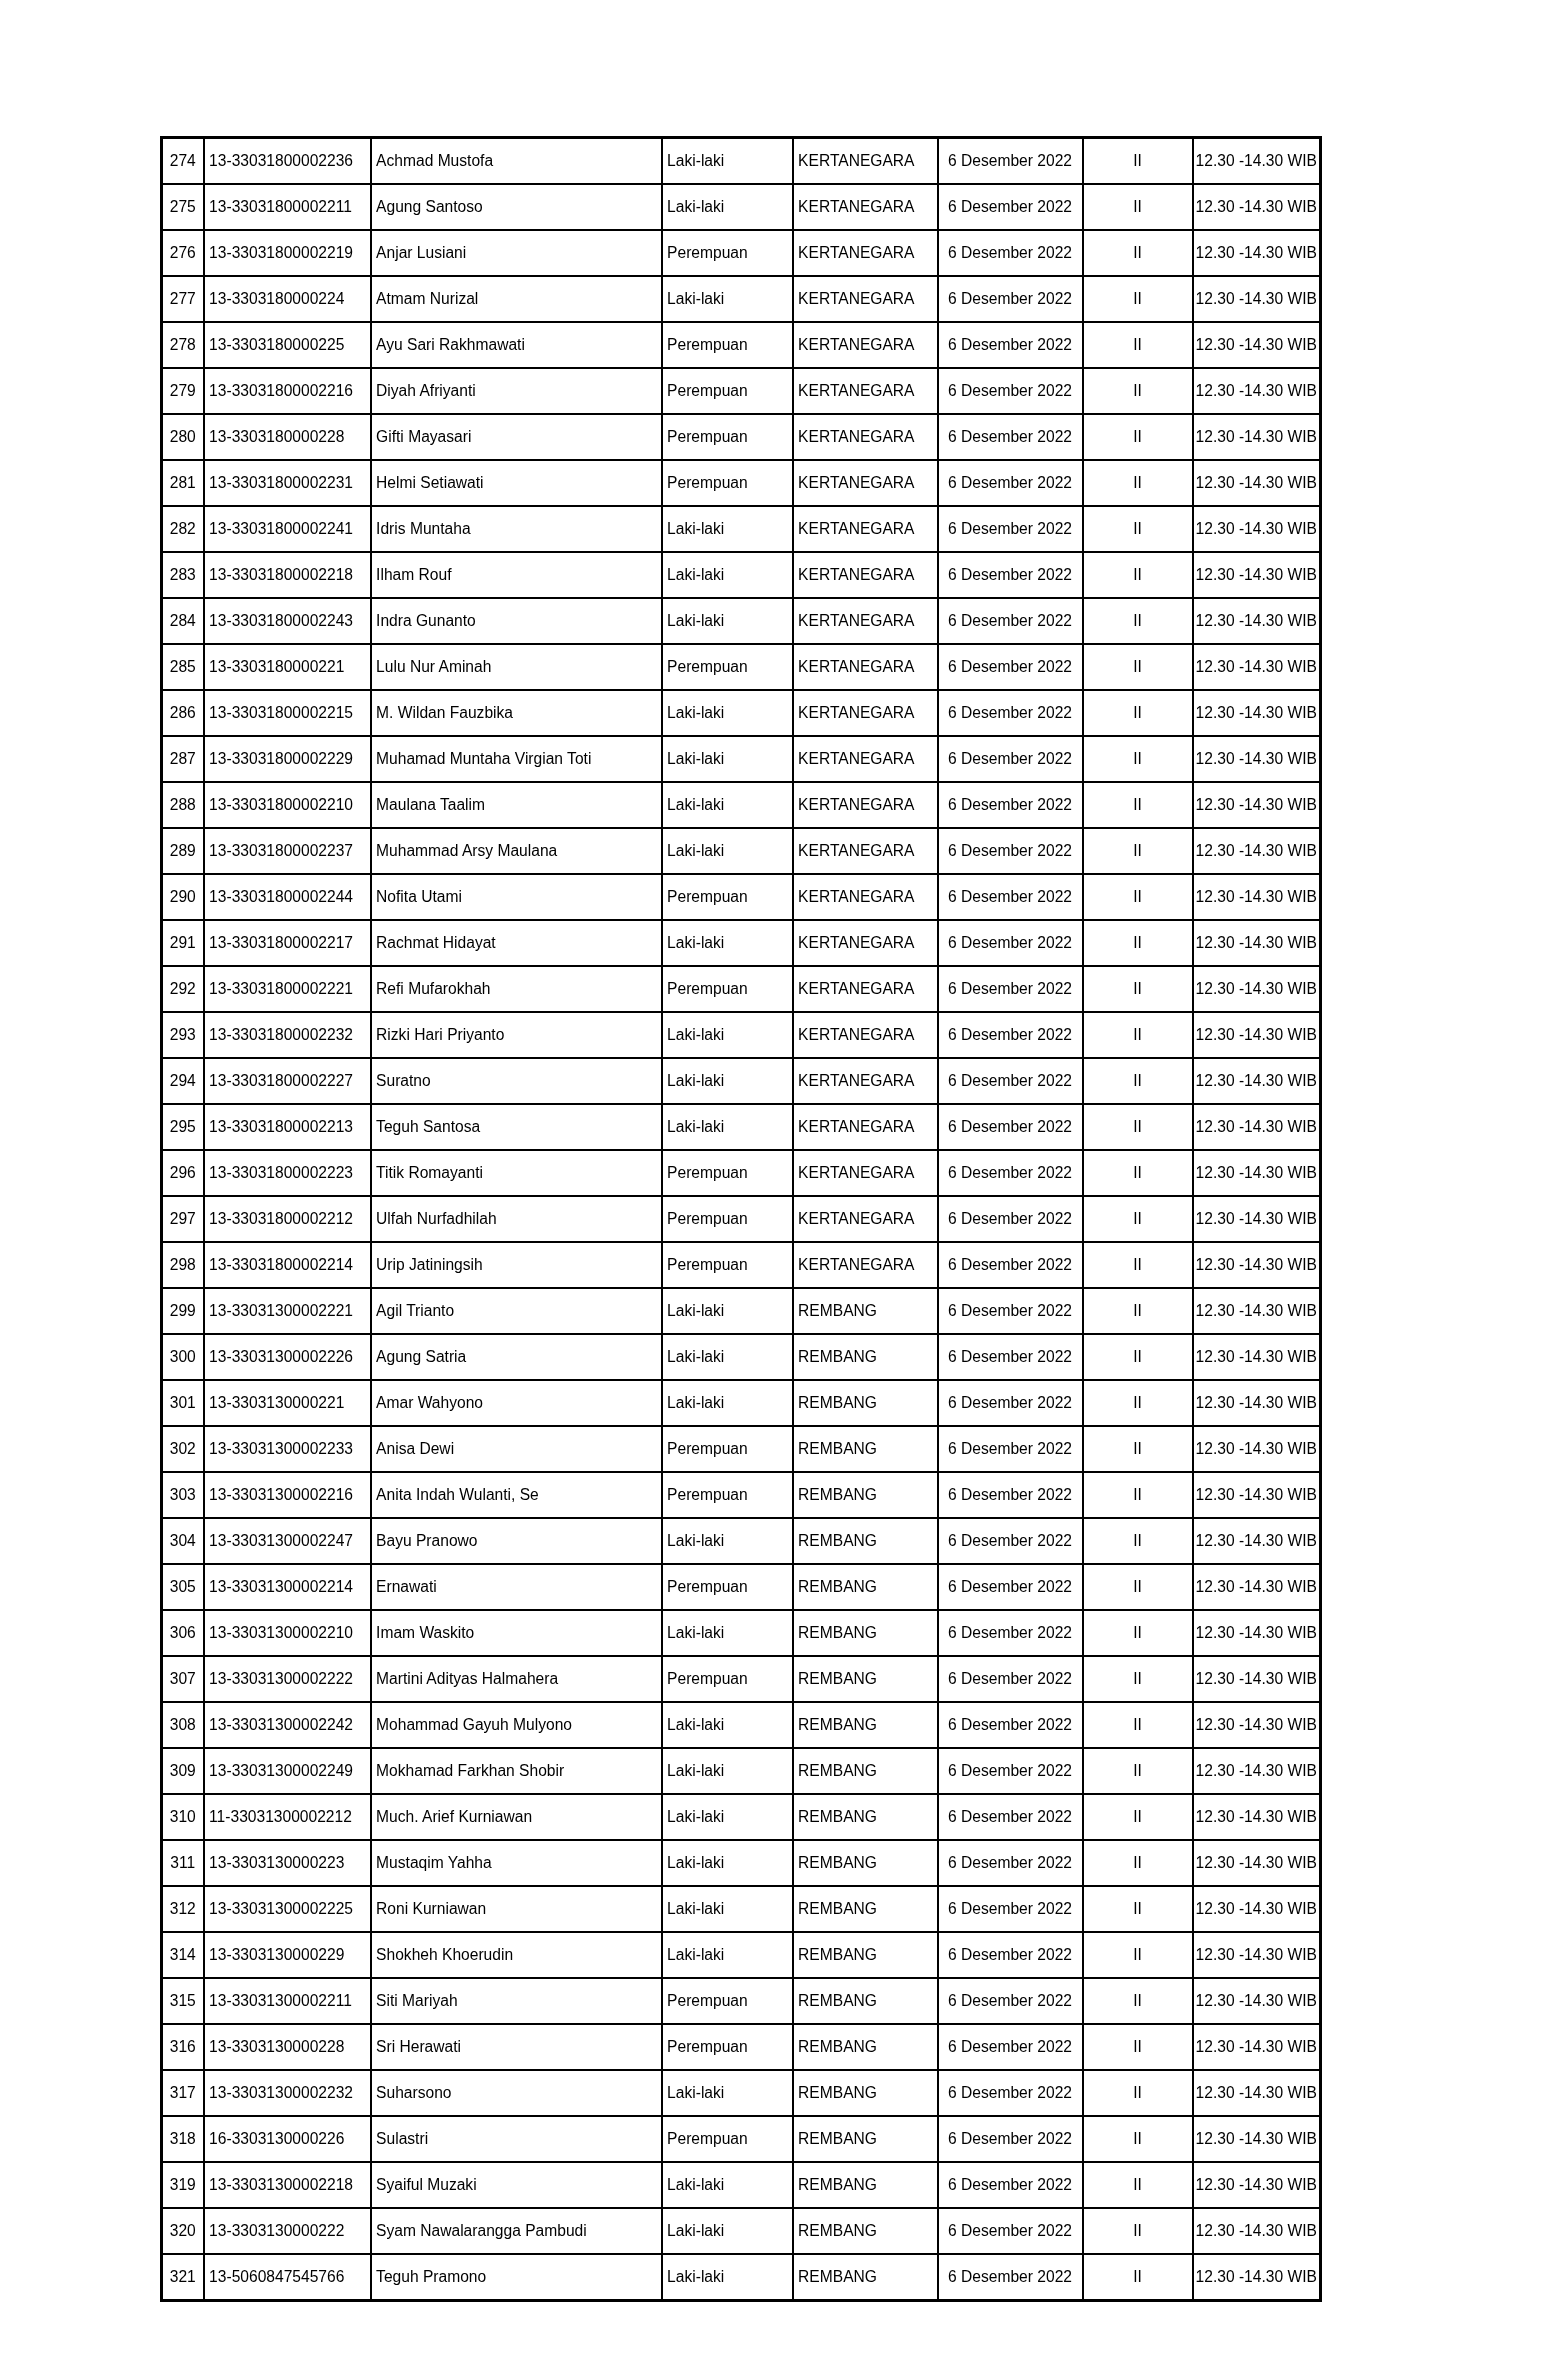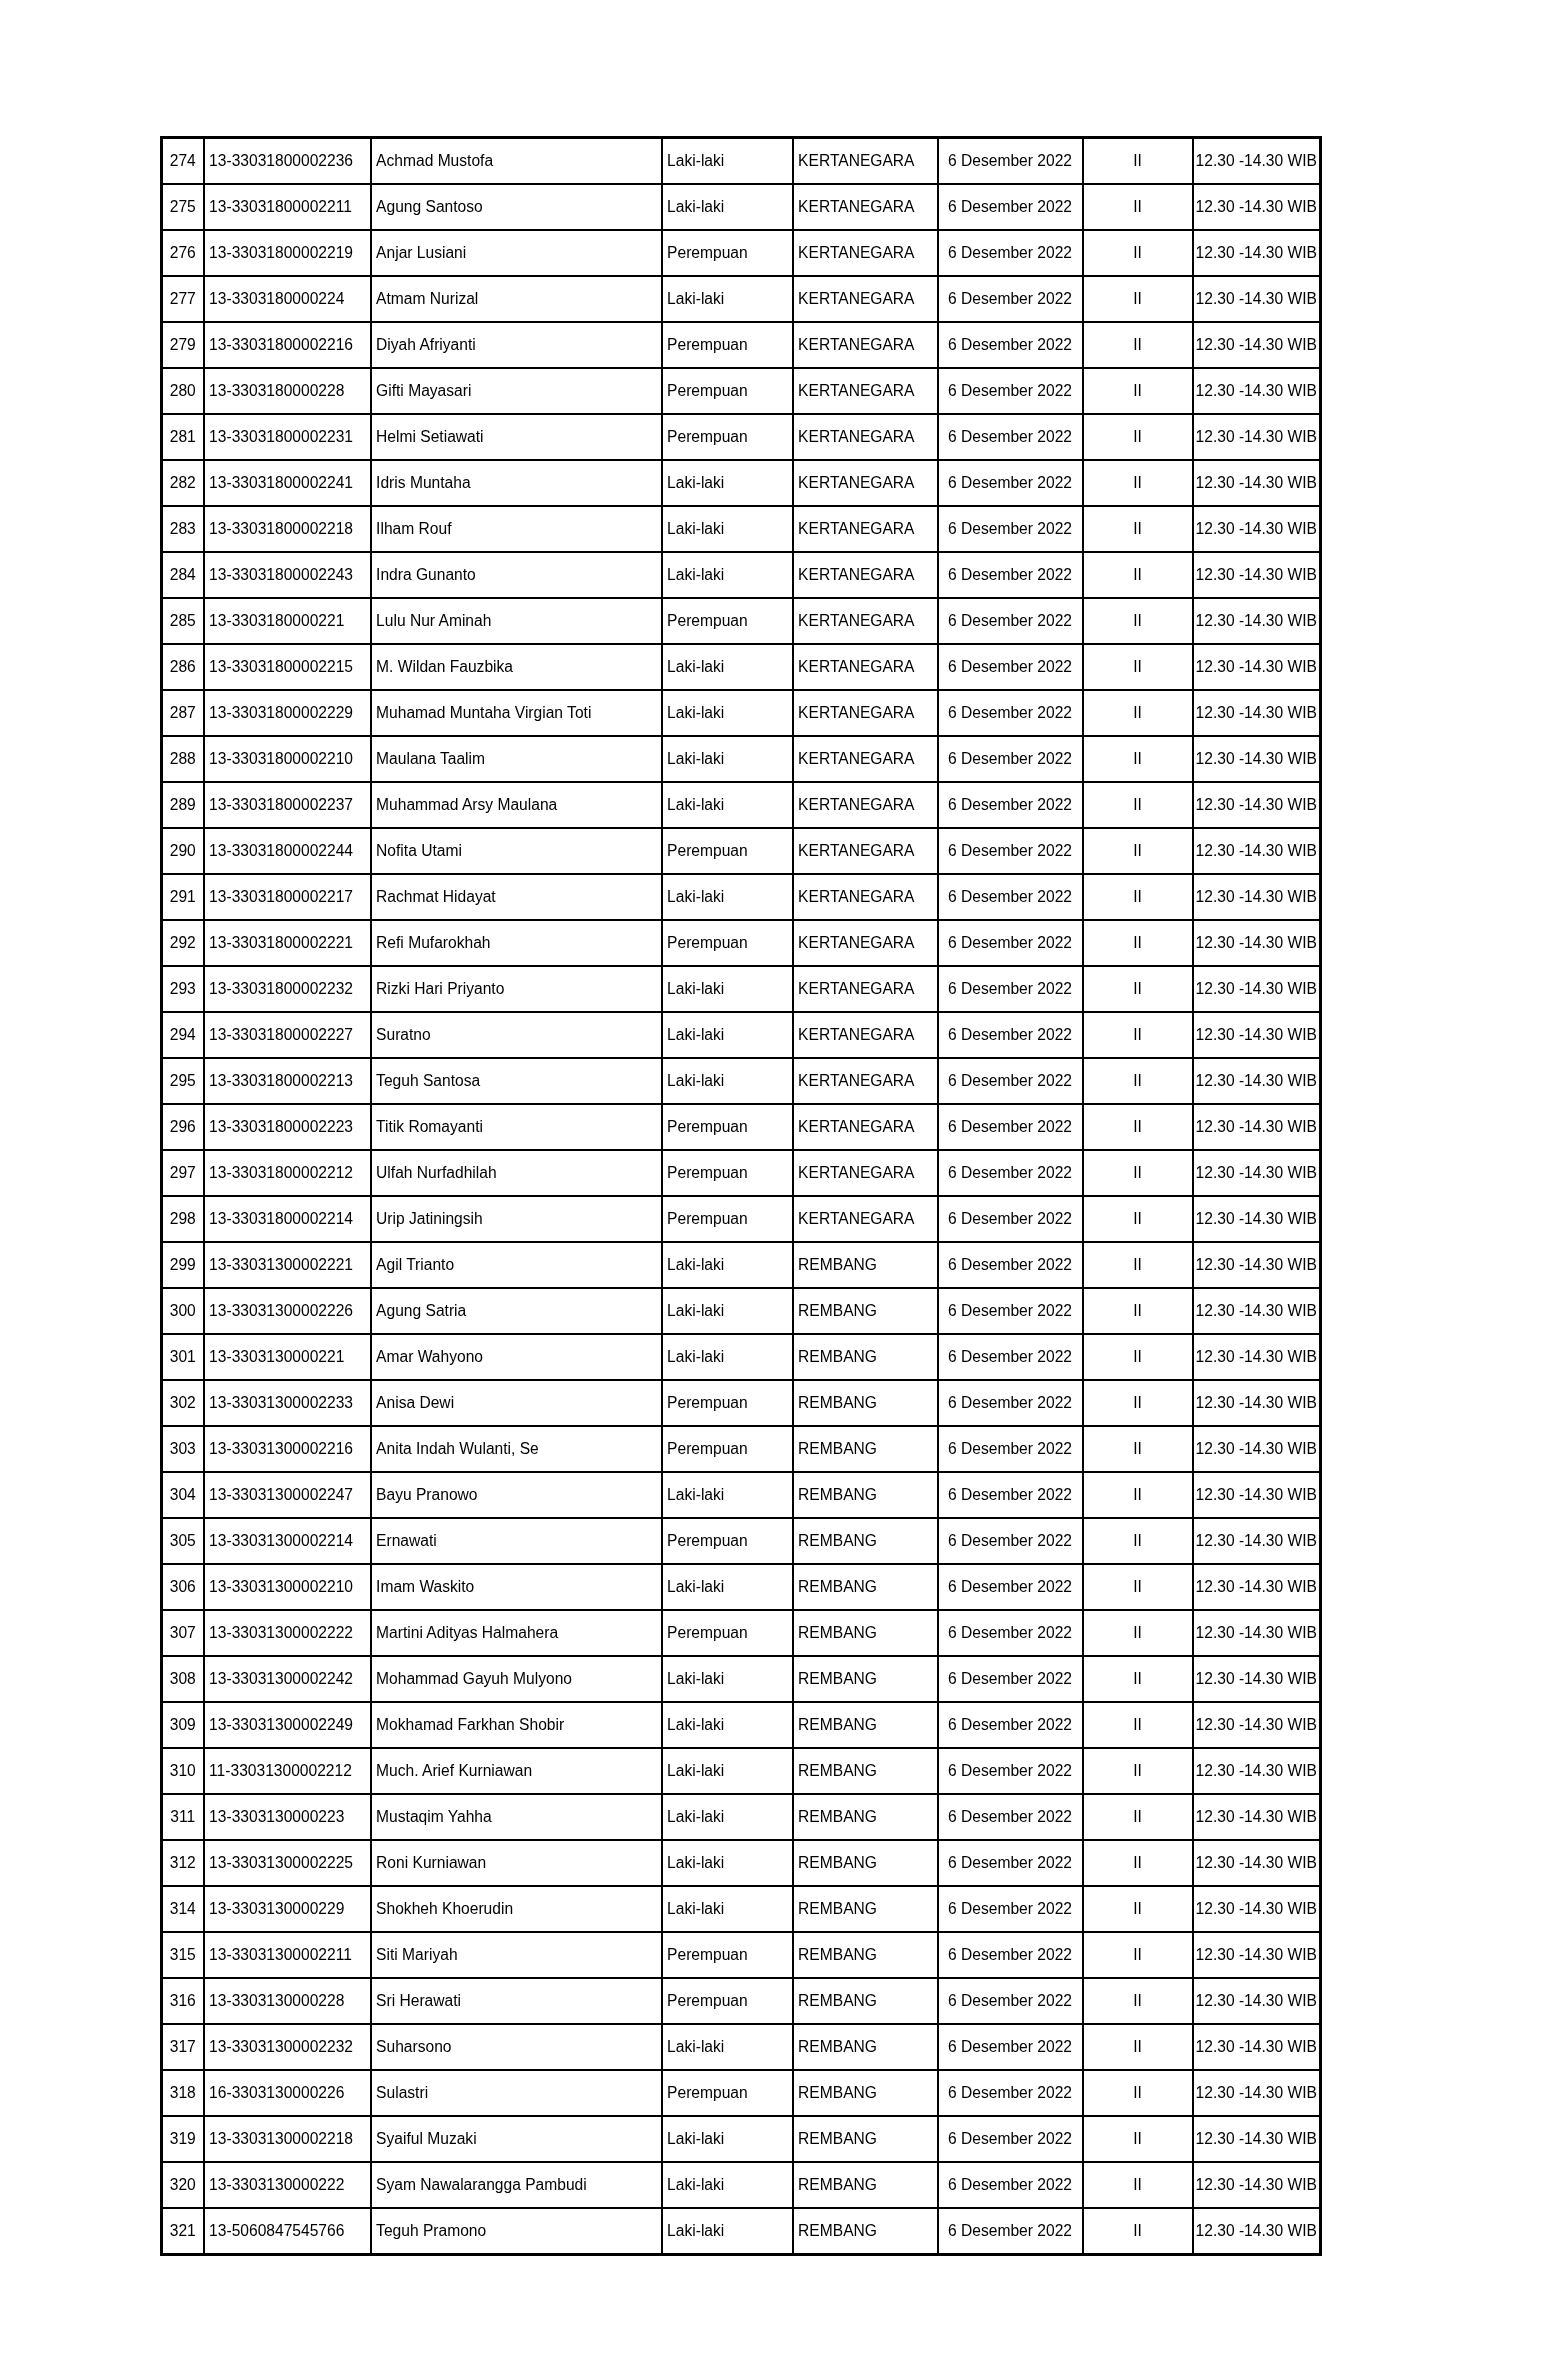--- a/index.html
+++ b/index.html
@@ -94,20 +94,30 @@
       <td class="c-no">277</td>
       <td class="c-id">13-3303180000224</td>
       <td class="c-name">Atmam Nurizal</td>
       <td class="c-gender">Laki-laki</td>
       <td class="c-loc">KERTANEGARA</td>
       <td class="c-date">6 Desember 2022</td>
       <td class="c-session">II</td>
       <td class="c-time">12.30 -14.30 WIB</td>
     </tr>
         <tr>
+      <td class="c-no">278</td>
+      <td class="c-id">13-3303180000225</td>
+      <td class="c-name">Ayu Sari Rakhmawati</td>
+      <td class="c-gender">Perempuan</td>
+      <td class="c-loc">KERTANEGARA</td>
+      <td class="c-date">6 Desember 2022</td>
+      <td class="c-session">II</td>
+      <td class="c-time">12.30 -14.30 WIB</td>
+    </tr>
+        <tr>
       <td class="c-no">279</td>
       <td class="c-id">13-33031800002216</td>
       <td class="c-name">Diyah Afriyanti</td>
       <td class="c-gender">Perempuan</td>
       <td class="c-loc">KERTANEGARA</td>
       <td class="c-date">6 Desember 2022</td>
       <td class="c-session">II</td>
       <td class="c-time">12.30 -14.30 WIB</td>
     </tr>
         <tr>

